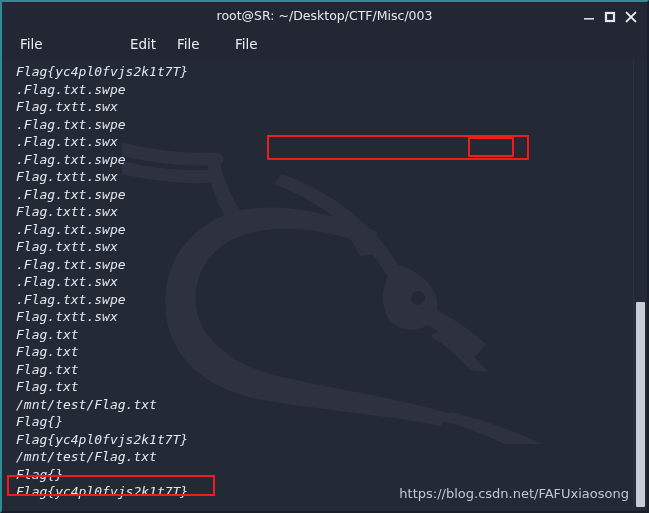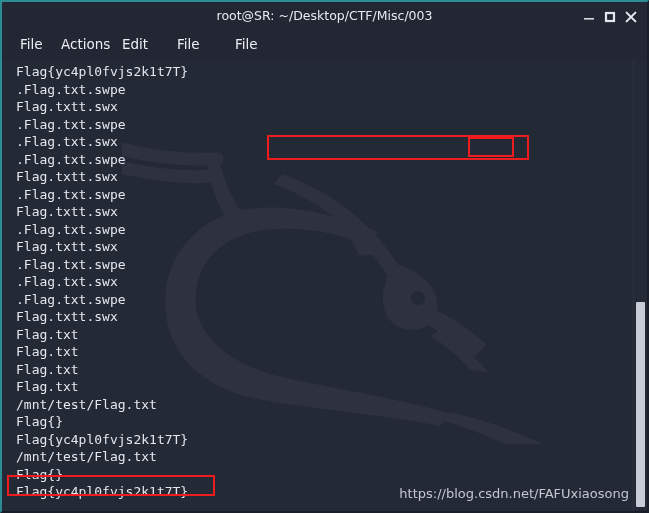--- a/index.html
+++ b/index.html
@@ -100,20 +100,21 @@
     opacity: 1;
     pointer-events: none;
   }
 
   #lines {
     position: absolute;
     left: 0; top: 0;
     right: 0; bottom: 0;
     padding: 4px 0 0 14px;
     box-sizing: border-box;
+    font-style: italic;
   }
   .line {
     height: 17.5px;
     line-height: 17.5px;
     font-size: 13px;
     color: #e4e7ee;
     white-space: pre;
     letter-spacing: 0px;
   }
   .c-user  { color: #f02626; font-weight: bold; }
@@ -184,22 +185,21 @@
     </div>
     <div class="winbtn" id="btn-close">
       <svg width="16" height="16" viewBox="0 0 16 16">
         <path d="M3.6 3.6 L12.4 12.4 M12.4 3.6 L3.6 12.4" stroke="#e8ebf2" stroke-width="2" stroke-linecap="round"></path>
       </svg>
     </div>
   </div>
 
   <div id="menubar">
     <div class="menu-item" style="left:18px;">File</div>
-    <div class="menu-item" style="left:59px;">Actions</div>
-    <div class="menu-item" style="left:120px;">Edit</div>
+    <div class="menu-item" style="left:128px;">Edit</div>
     <div class="menu-item" style="left:175px;">File</div>
     <div class="menu-item" style="left:233px;">File</div>
   </div>
 
   <div id="terminal">
 
     <svg id="dragon" viewBox="0 0 420 330">
       <g fill="none" stroke="#2d3140" stroke-width="13" stroke-linecap="round">
         <path d="M95 45 C 30 48, -30 30, -70 8"></path>
         <path d="M92 62 C 35 66, -25 50, -70 30"></path>

